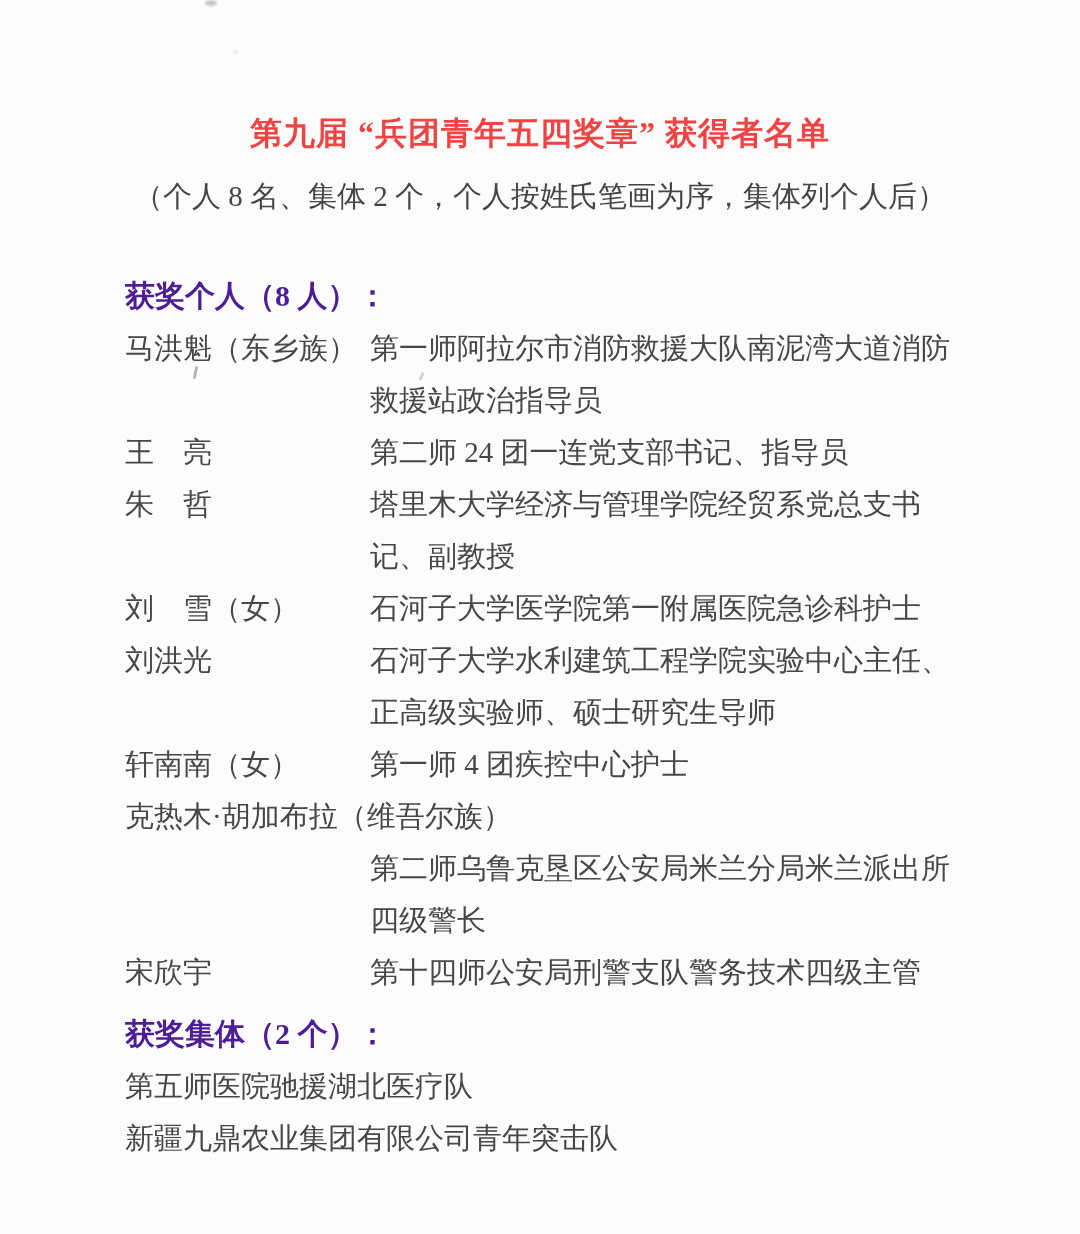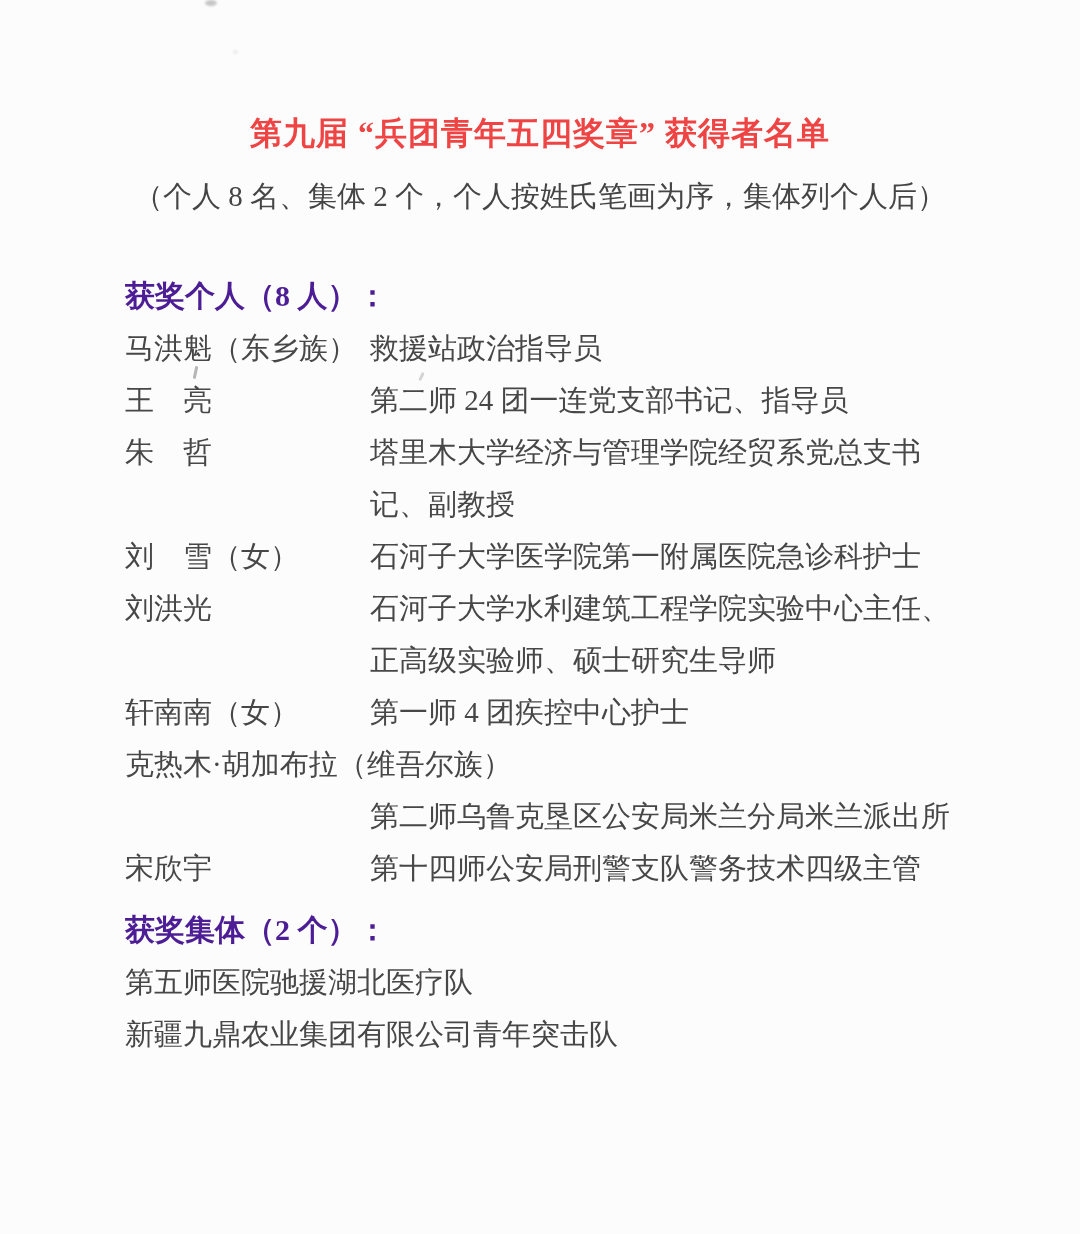--- a/index.html
+++ b/index.html
@@ -115,20 +115,21 @@
   <div class="title">第九届 “兵团青年五四奖章” 获得者名单</div>
   <div class="subtitle">（个人 8 名、集体 2 个，个人按姓氏笔画为序，集体列个人后）</div>
 
   <div class="content">
 
     <div class="heading">获奖个人（8 人）：</div>
 
     <div class="row">
       <div class="name">马洪魁（东乡族）</div>
       <div class="desc">
+        <div class="desc-line">第一师阿拉尔市消防救援大队南泥湾大道消防</div>
         <div class="desc-line">救援站政治指导员</div>
       </div>
     </div>
 
     <div class="row">
       <div class="name">王　亮</div>
       <div class="desc">
         <div class="desc-line">第二师 24 团一连党支部书记、指导员</div>
       </div>
     </div>
@@ -160,20 +161,21 @@
       <div class="name">轩南南（女）</div>
       <div class="desc">
         <div class="desc-line">第一师 4 团疾控中心护士</div>
       </div>
     </div>
 
     <div class="row stacked">
       <div class="name desc-line">克热木·胡加布拉（维吾尔族）</div>
       <div class="desc">
         <div class="desc-line">第二师乌鲁克垦区公安局米兰分局米兰派出所</div>
+        <div class="desc-line">四级警长</div>
       </div>
     </div>
 
     <div class="row">
       <div class="name">宋欣宇</div>
       <div class="desc">
         <div class="desc-line">第十四师公安局刑警支队警务技术四级主管</div>
       </div>
     </div>
 

